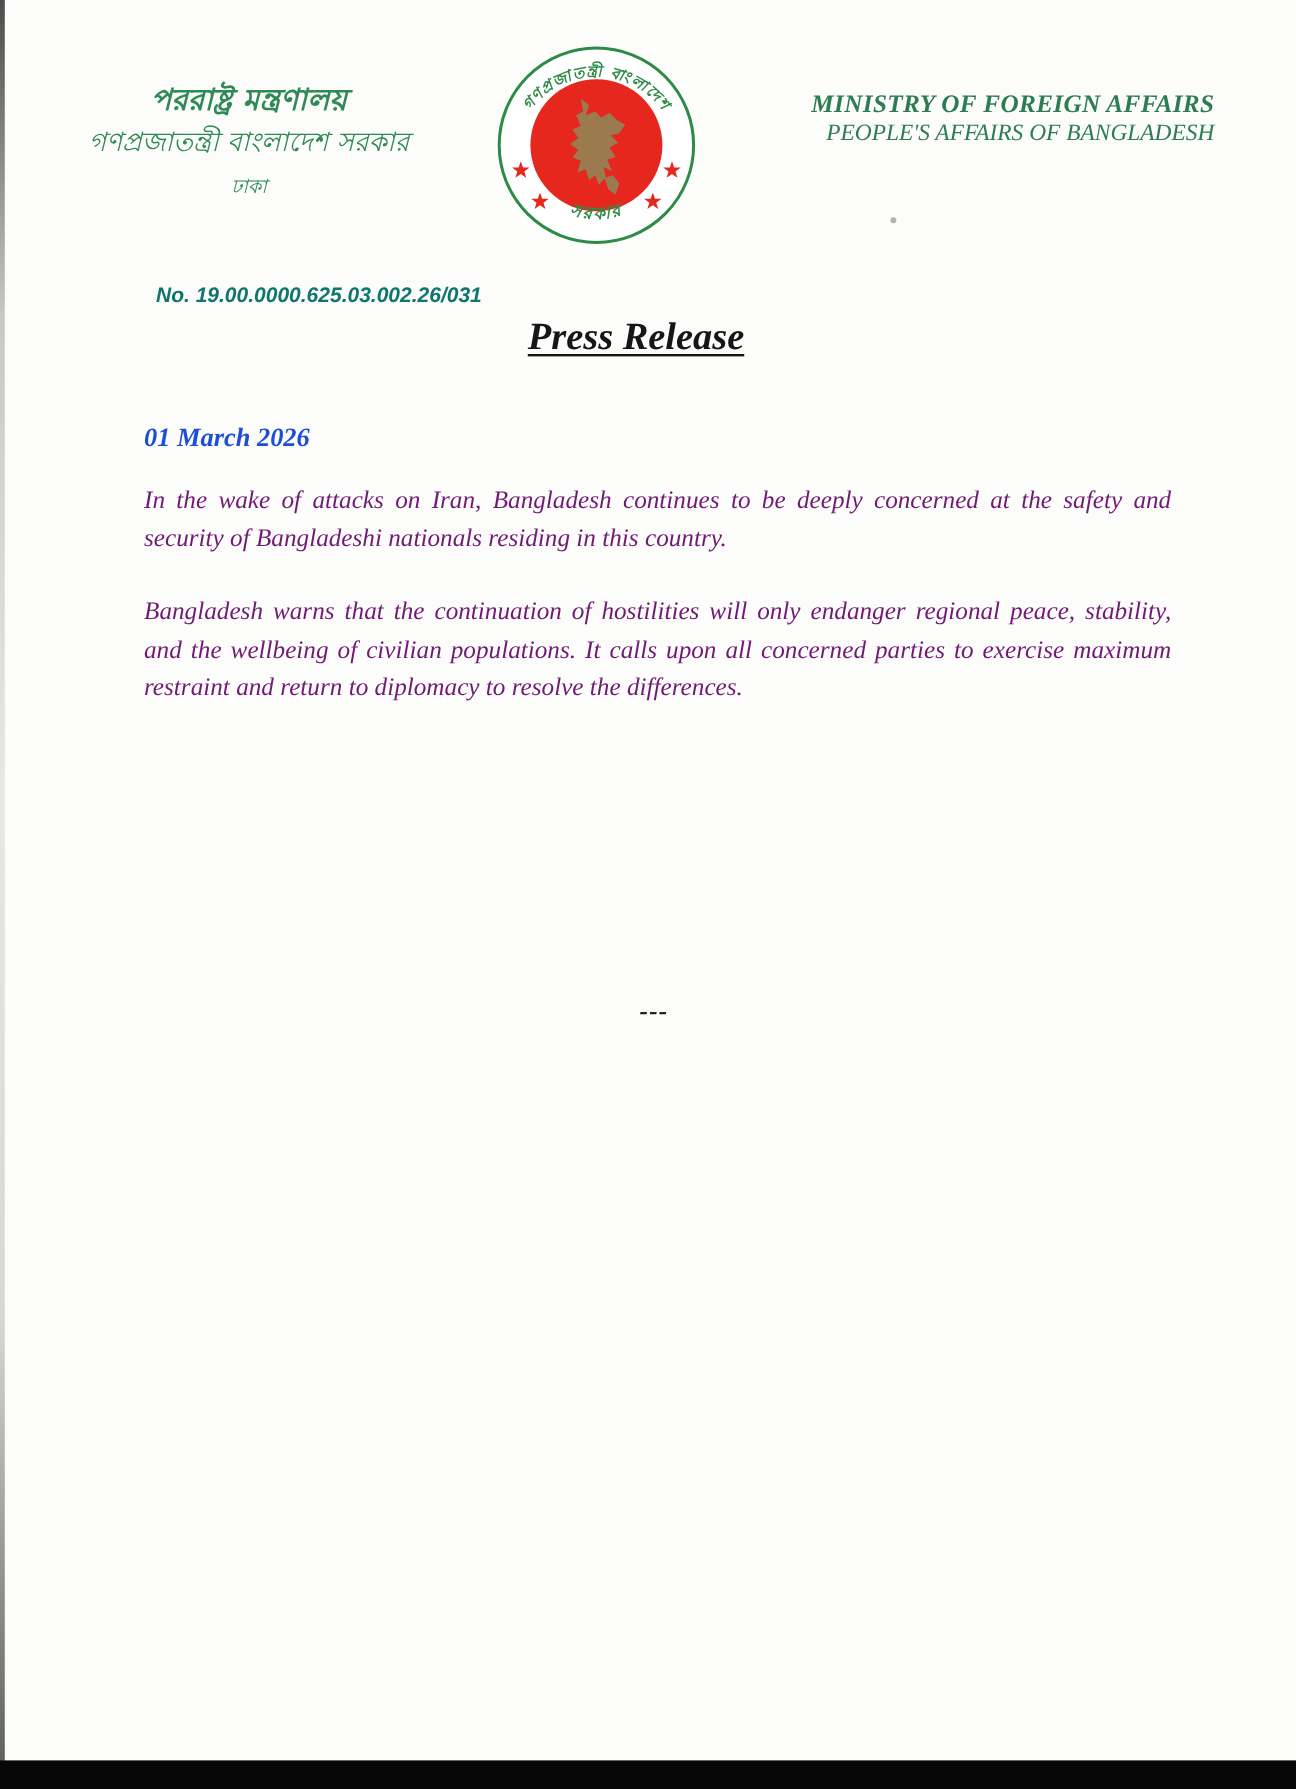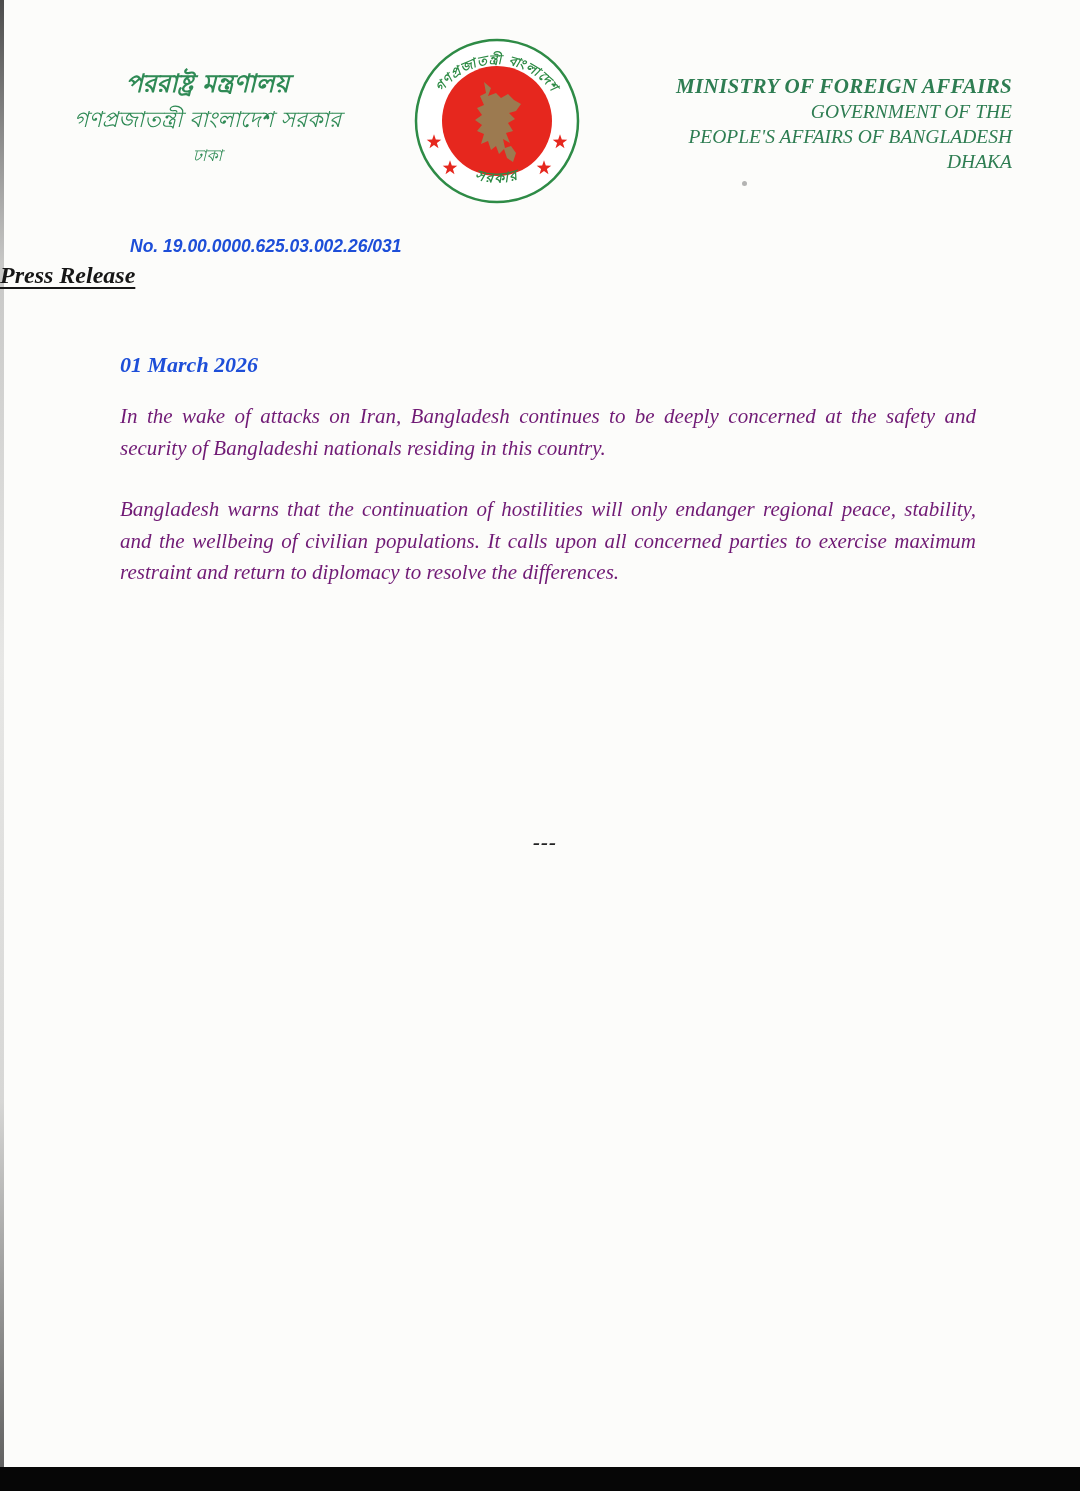--- a/index.html
+++ b/index.html
@@ -74,27 +74,28 @@
   .lh-right .en-line1 { font-size: 21px; font-weight: bold; line-height: 25px; letter-spacing: 0.3px; }
   .lh-right .en-line2, .lh-right .en-line3, .lh-right .en-line4 { font-size: 19.5px; line-height: 25px; }
 
   
   .ref-no {
     position: absolute;
     left: 130px; top: 236px;
     font-family: "Liberation Sans", sans-serif;
     font-weight: bold;
     font-size: 17.5px;
-    color: #1d4ed8;
+    color: #0f766e;
   }
   .doc-title {
     position: absolute;
     left: 0; top: 262px;
     width: 1060px;
-    font-size: 24px;
+    text-align: center;
+    font-size: 32px;
     font-weight: bold;
     color: #161616;
   }
   .doc-title span {
     text-decoration: underline;
     text-underline-offset: 4px;
     text-decoration-thickness: 2px;
   }
 
   
@@ -175,23 +176,21 @@
         <textPath href="#arcTop" startOffset="50%">গণপ্রজাতন্ত্রী বাংলাদেশ</textPath>
       </text>
       <text class="seal-arc-text-bottom" text-anchor="middle">
         <textPath href="#arcBottom" startOffset="50%">সরকার</textPath>
       </text>
     </svg>
   </div>
 
   <div class="lh-right">
     <div class="en-line1">MINISTRY OF FOREIGN AFFAIRS</div>
-    <div class="en-line2">GOVERNMENT OF THE</div>
     <div class="en-line3">PEOPLE'S AFFAIRS OF BANGLADESH</div>
-    <div class="en-line4">DHAKA</div>
   </div>
 
   <div class="scan-dot"></div>
 
   <div class="ref-no">No. 19.00.0000.625.03.002.26/031</div>
 
   <div class="doc-title">
     <span>Press Release</span>
   </div>
 

